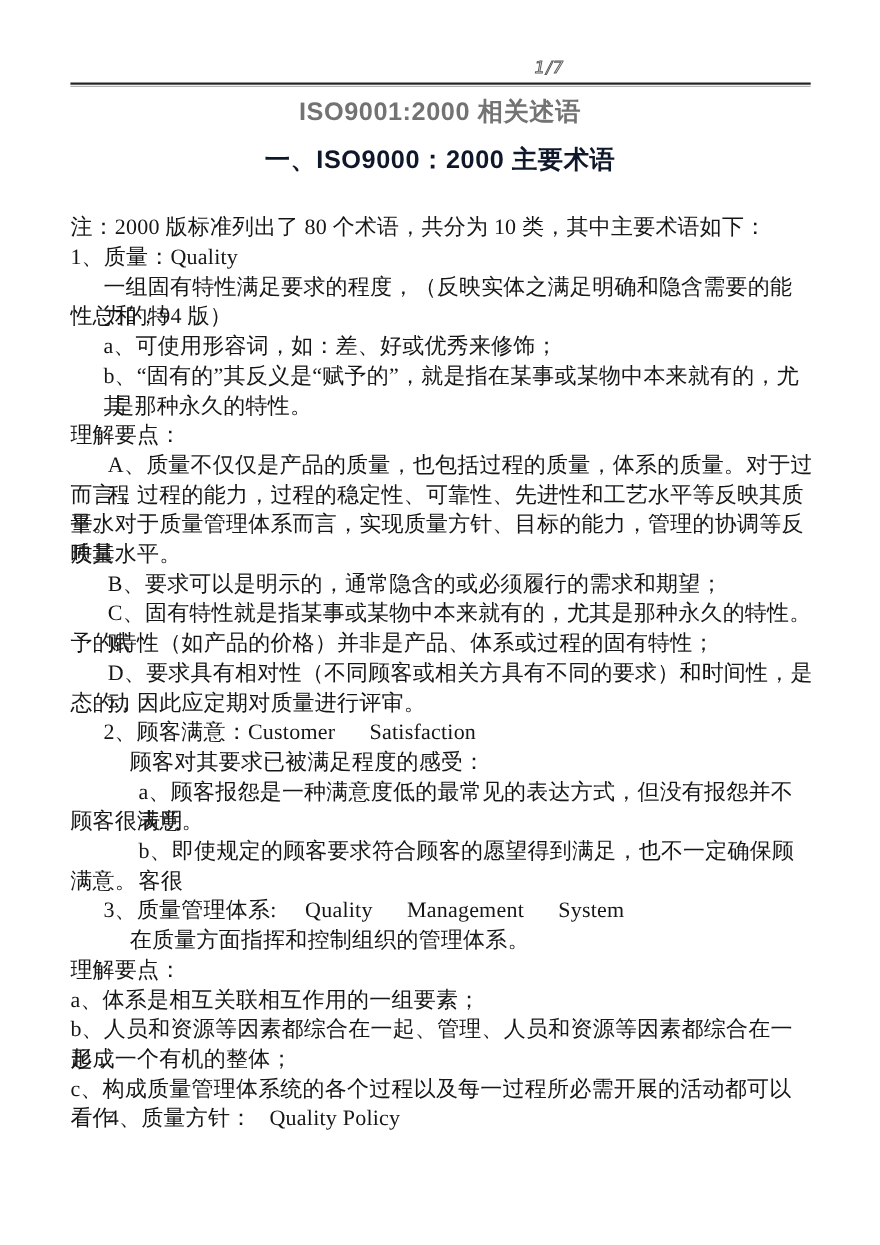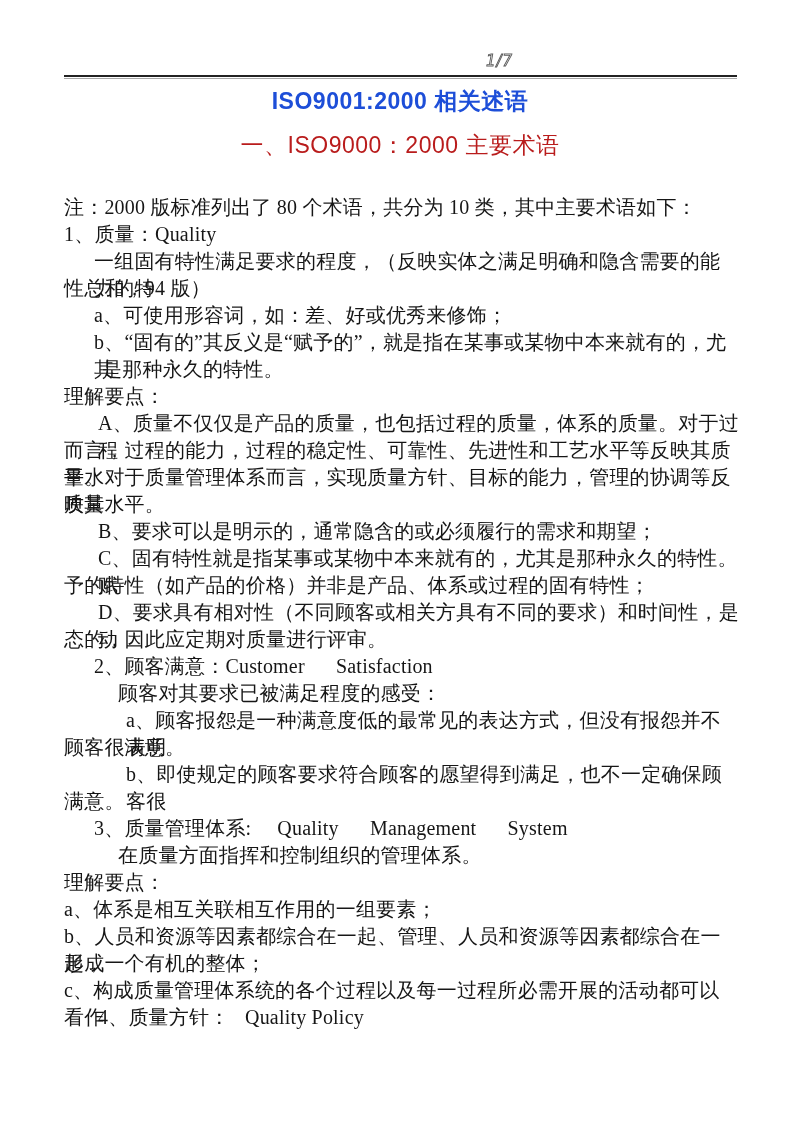--- a/index.html
+++ b/index.html
@@ -48,31 +48,31 @@
   }
   
   .title-main {
     margin: 2px 0 0;
     text-align: center;
     font-family: "Liberation Sans", "DejaVu Sans", sans-serif;
     font-size: 23px;
     font-weight: 600;
     letter-spacing: 0.5px;
     line-height: 26px;
-    color: #1d4ed8;
+    color: #737373;
   }
   .title-section {
     margin: 18px 0 0;
     text-align: center;
     font-family: "Liberation Sans", "DejaVu Sans", sans-serif;
     font-size: 23px;
-    font-weight: 400;
+    font-weight: 700;
     letter-spacing: 0.5px;
     line-height: 26px;
-    color: #b91c1c;
+    color: #0f172a;
   }
   
   .doc-body {
     margin-top: 36px;
     padding: 0 61px 0 64px;
   }
   .ln {
     white-space: pre-wrap;
     font-size: 20px;
     line-height: 27px;

